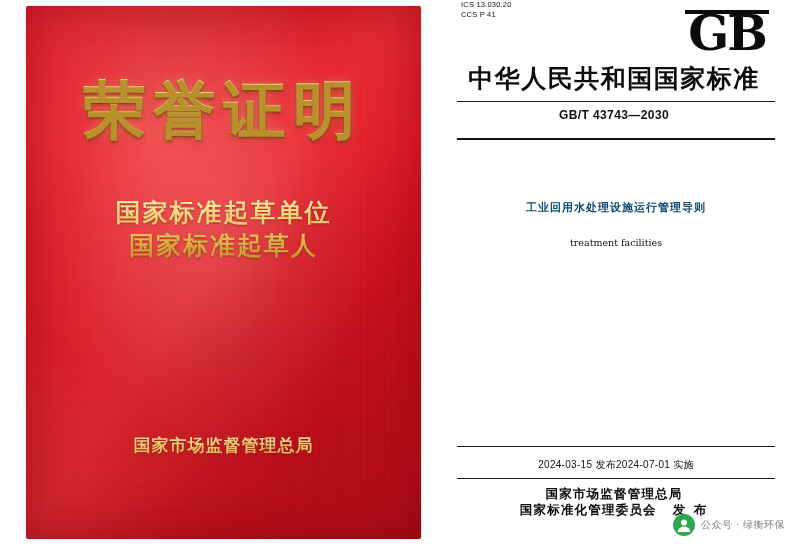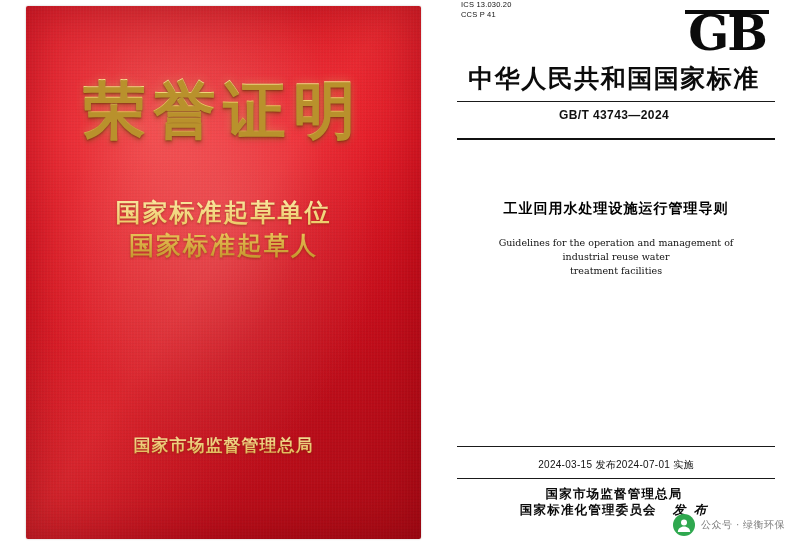--- a/index.html
+++ b/index.html
@@ -207,23 +207,23 @@
     color: #111111;
   }
   .std-cn-title {
     position: absolute;
     left: 30px;
     right: 26px;
     top: 200px;
     text-align: center;
     font-family: "DejaVu Serif", "Liberation Serif", serif;
     font-weight: 700;
-    font-size: 14px;
+    font-size: 11px;
     letter-spacing: 1px;
-    color: #000000;
+    color: #0c4a6e;
   }
   .std-en-title {
     position: absolute;
     left: 46px;
     right: 42px;
     top: 236px;
     text-align: center;
     font-family: "DejaVu Serif", "Liberation Serif", serif;
     font-size: 9.5px;
     line-height: 14px;
@@ -251,21 +251,20 @@
     font-weight: 700;
     font-size: 12.5px;
     line-height: 16px;
     letter-spacing: 1.2px;
     color: #0b0b0b;
   }
   .std-footer .publish {
     font-weight: 700;
     letter-spacing: 2px;
     margin-left: 16px;
-    font-style: italic;
   }
 
   
   .watermark {
     position: absolute;
     right: 10px;
     bottom: 8px;
     display: flex;
     align-items: center;
     gap: 6px;
@@ -329,28 +328,27 @@
             <text x="44" y="42" font-size="48" text-anchor="middle" letter-spacing="-2">GB</text>
           </g>
           <rect x="2" y="2" width="84" height="4" fill="#0b0b0b"></rect>
         </svg>
       </div>
 
       <div class="std-main-title">中华人民共和国国家标准</div>
 
       <div class="rule rule-top"></div>
 
-      <div class="std-number">GB/T 43743—2024</div>
+      <div class="std-number">GB/T 43743—2030</div>
 
       <div class="rule rule-thick"></div>
 
       <div class="std-cn-title">工业回用水处理设施运行管理导则</div>
 
       <div class="std-en-title">
-        <div>Guidelines for the operation and management of industrial reuse water</div>
         <div>treatment facilities</div>
       </div>
 
       <div class="rule rule-bottom-1"></div>
 
       <div class="date-row">
         <span>2024-03-15 发布</span>
         <span>2024-07-01 实施</span>
       </div>
 

